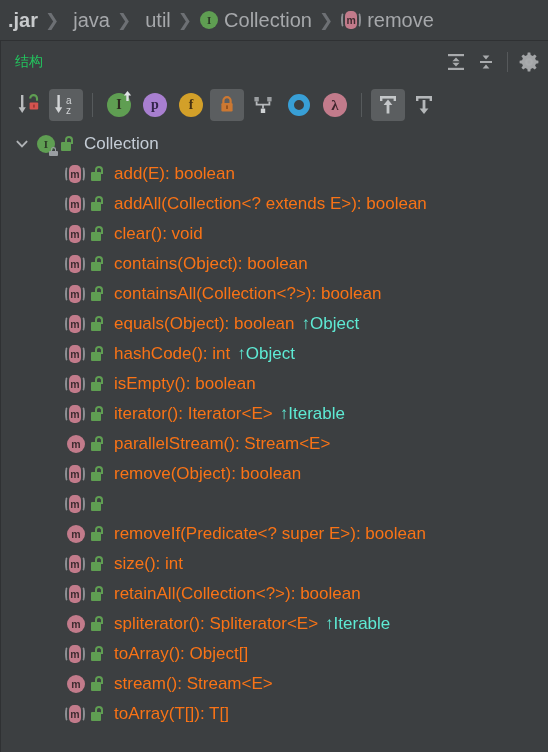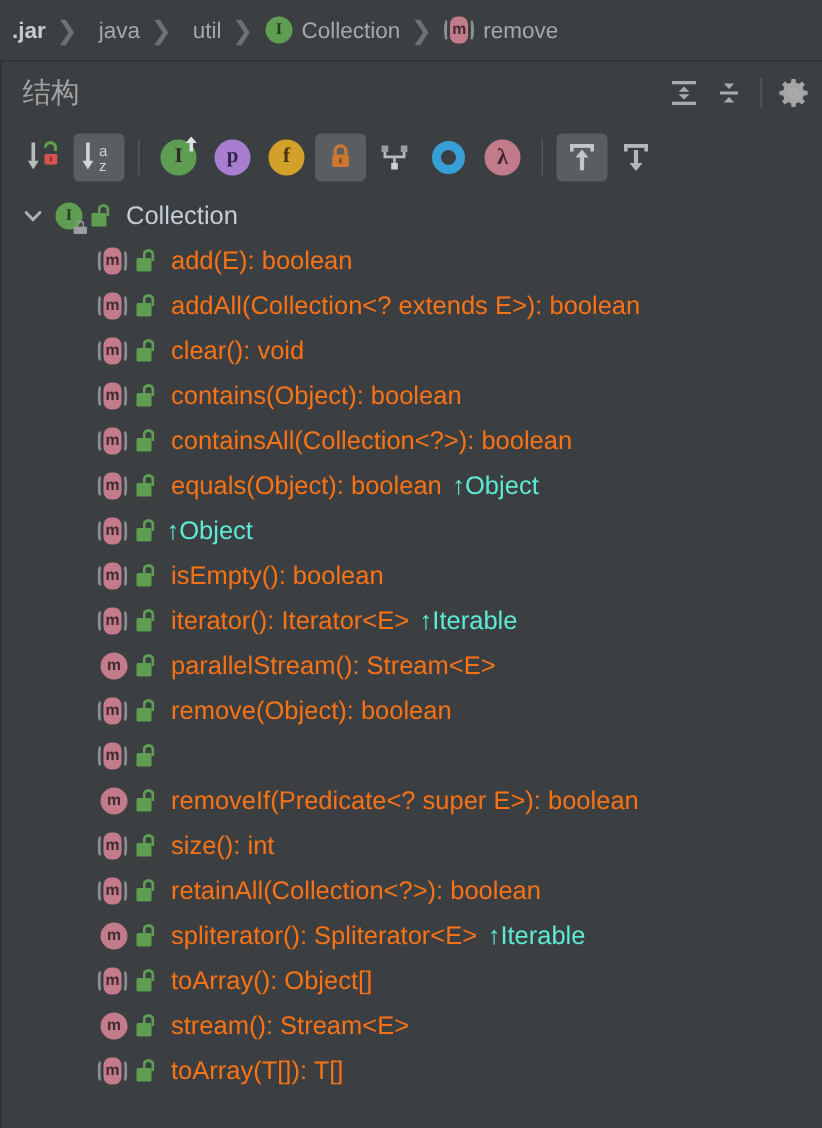--- a/index.html
+++ b/index.html
@@ -25,21 +25,21 @@
     padding-left: 0px;
     background: #3c3f41;
     overflow: hidden;
     white-space: nowrap;
   }
   .crumb {
     display: flex;
     align-items: center;
     height: 40px;
     padding: 0 2px;
-    font-size: 15px;
+    font-size: 20px;
     color: #a6a8ab;
   }
   .crumb.bold { font-weight: bold; color: #c8cacc; }
   .crumb-sep {
     color: #6d7074;
     font-size: 17px;
     padding: 0 6px 0 5px;
     line-height: 1;
   }
   .crumb-label { padding-left: 6px; }
@@ -182,22 +182,22 @@
   }
 
   .panel-header {
     height: 42px;
     display: flex;
     align-items: center;
     padding: 0 4px 0 14px;
     flex: 0 0 auto;
   }
   .panel-title {
-    font-size: 19px;
-    color: #a3a3a3;
+    font-size: 14px;
+    color: #22c55e;
     flex: 1 1 auto;
   }
   .hdr-btn {
     width: 30px; height: 30px;
     display: flex;
     align-items: center;
     justify-content: center;
     border-radius: 3px;
     flex: 0 0 auto;
   }
@@ -560,20 +560,21 @@
             <span class="ico ico-method-abstract">
               <span class="br l"></span>
               <span class="body"></span>
               <span class="br r"></span>
             </span>
             <span class="ico ico-public">
               <span class="shackle"></span>
               <span class="lbody"></span>
             </span>
           </span>
+          <span class="row-text">hashCode(): int</span>
           <span class="override">↑Object</span>
         </div>
         <div class="row child">
           <span class="row-icons">
             <span class="ico ico-method-abstract">
               <span class="br l"></span>
               <span class="body"></span>
               <span class="br r"></span>
             </span>
             <span class="ico ico-public">

